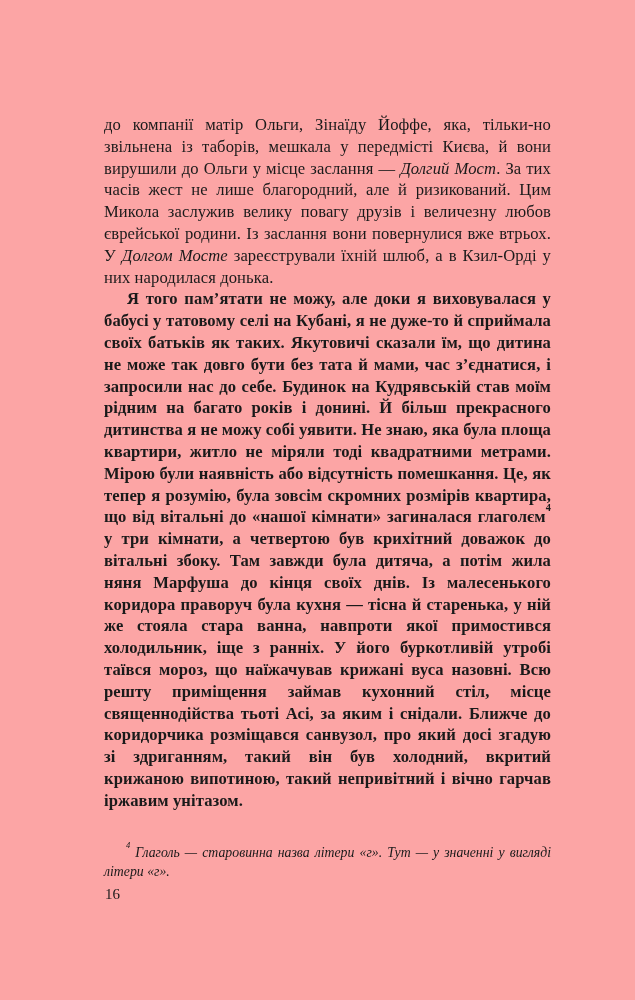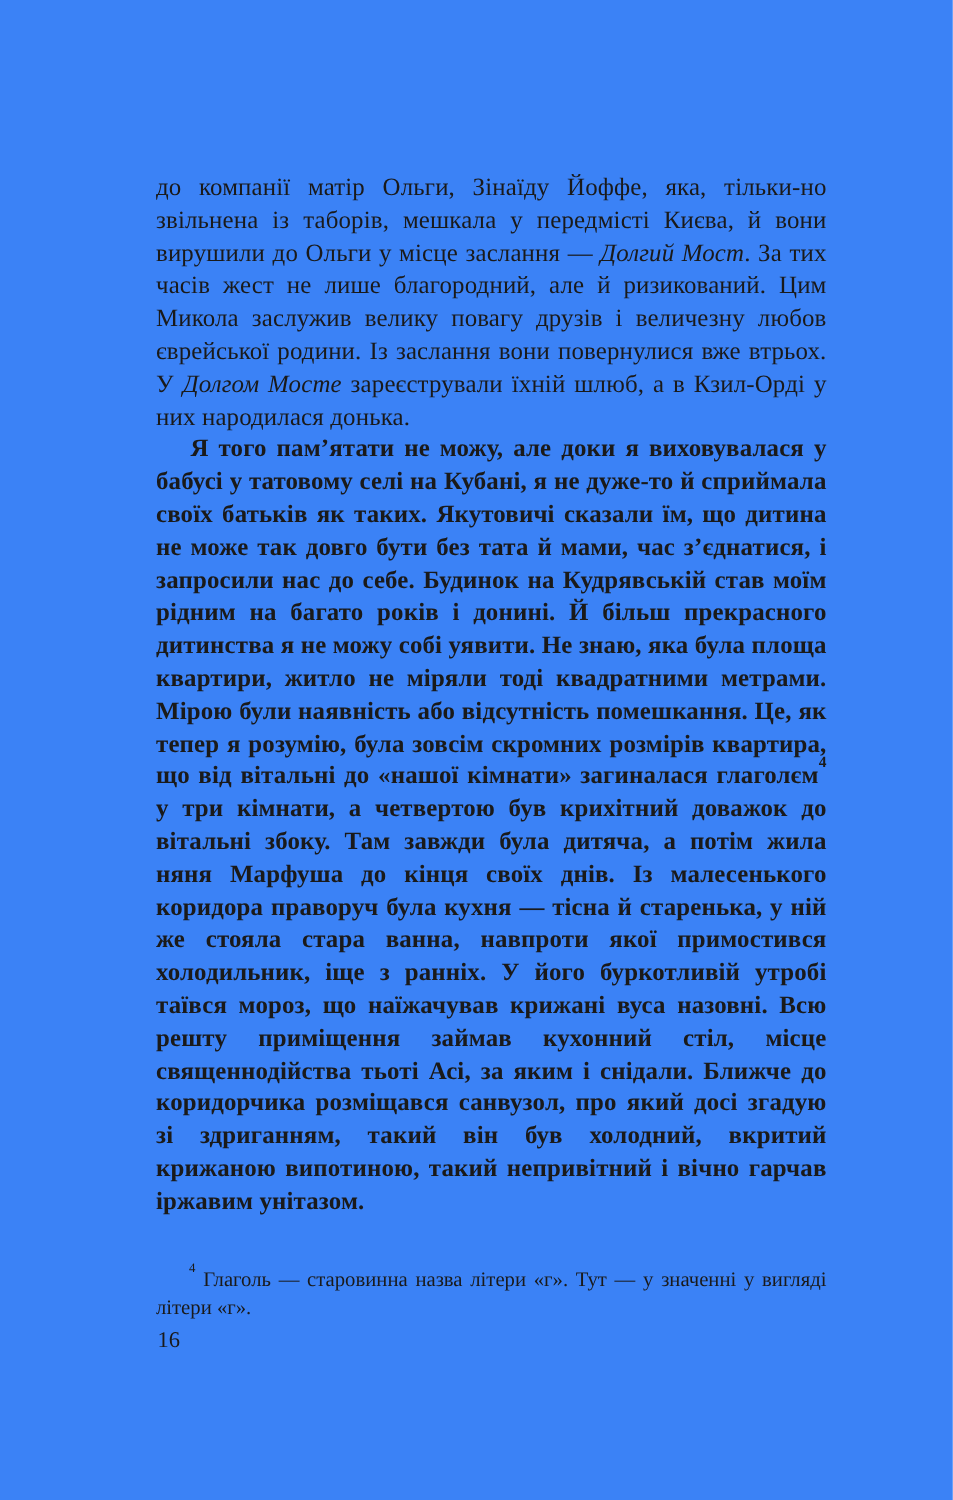--- a/index.html
+++ b/index.html
@@ -7,21 +7,21 @@
   body {
     background: #ffffff;
     font-family: "Liberation Serif", "DejaVu Serif", serif;
     color: #1a1a1a;
     position: relative;
     overflow: hidden;
   }
   .page {
     position: absolute;
     inset: 0;
-    background: #3b82f6;
+    background: #fca5a5;
   }
   .text-block {
     position: absolute;
     left: 104px;
     top: 114px;
     width: 447px;
     font-size: 16.6px;
     line-height: 21.8px;
     letter-spacing: 0.1px;
   }
@@ -36,20 +36,21 @@
   }
   .footnote {
     position: absolute;
     left: 104px;
     top: 844px;
     width: 447px;
     font-size: 13.8px;
     line-height: 18.6px;
     text-align: justify;
     text-indent: 22px;
+    font-style: italic;
   }
   .page-number {
     position: absolute;
     left: 105px;
     top: 886px;
     font-size: 15px;
   }
 </style>
 </head>
 <body>

